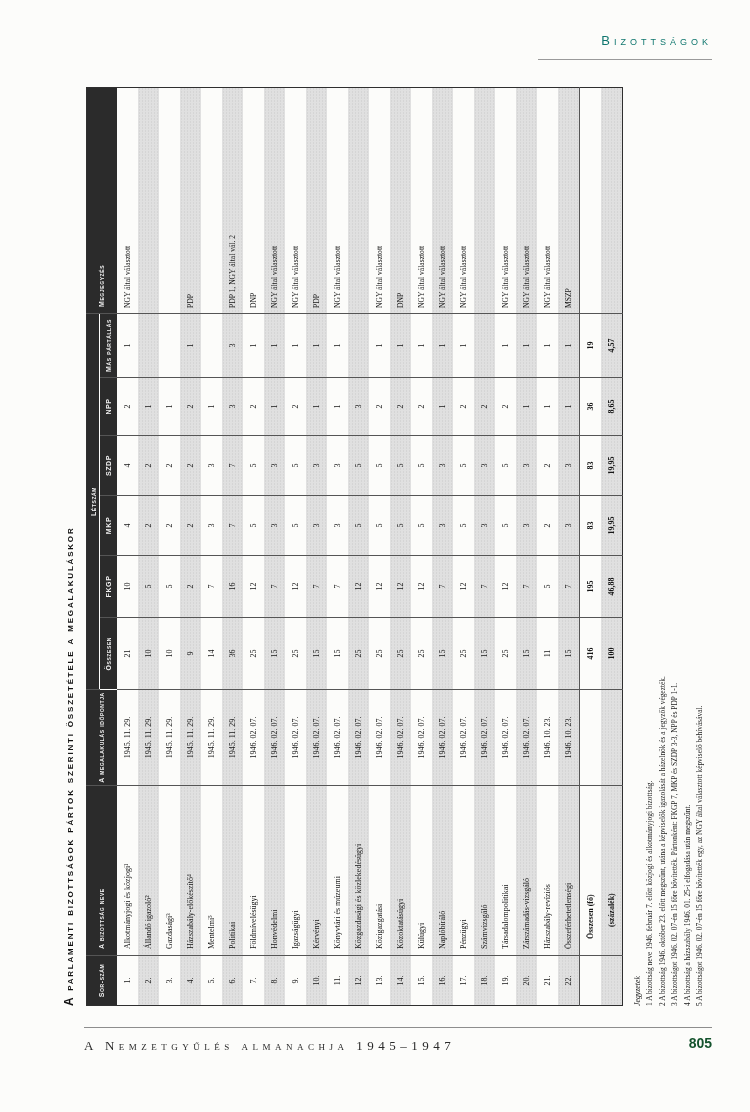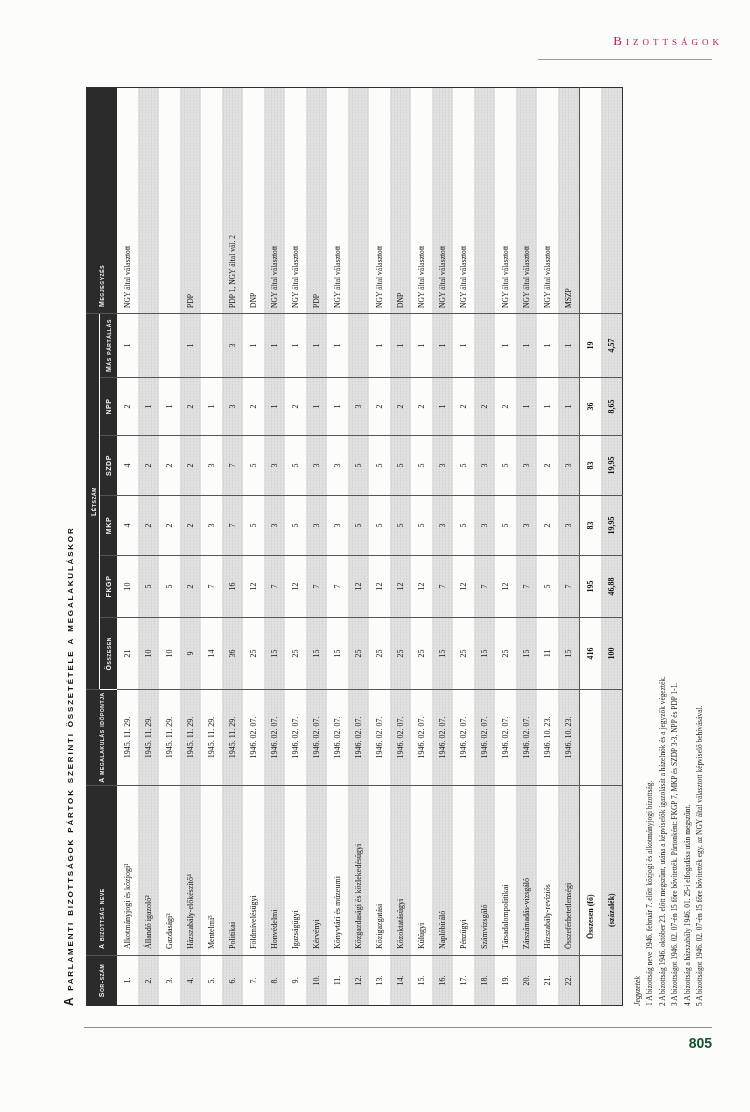--- a/index.html
+++ b/index.html
@@ -1,21 +1,21 @@
 <!DOCTYPE html>
 <html><head>
 <meta charset="utf-8">
 <style>
   html,body{margin:0;padding:0;background:#e9e9e6;}
   .page{position:relative;width:750px;height:1112px;background:#fcfcfa;color:#1c1c1c;
         font-family:"Liberation Serif", serif;overflow:hidden;}
 
   
-  .running-head{position:absolute;top:33px;right:27px;font-family:Liberation Serif, serif;
-                font-variant:small-caps;letter-spacing:4px;font-size:13px;color:#be185d;}
+  .running-head{position:absolute;top:33px;right:38px;font-family:Liberation Sans, sans-serif;
+                font-variant:small-caps;letter-spacing:4px;font-size:13px;color:#0f766e;}
   .head-rule{position:absolute;top:59px;left:538px;right:38px;height:1px;background:#9a9a9a;}
 
   
   .rot-wrap{position:absolute;left:62px;top:86px;width:650px;height:920px;}
   .rot-inner{position:absolute;left:0;top:0;width:920px;height:650px;
              transform:translateY(920px) rotate(-90deg);transform-origin:0 0;}
 
   .table-title{font-family:"Liberation Sans",sans-serif;font-weight:bold;font-variant:small-caps;
                letter-spacing:1.8px;font-size:12px;color:#111;white-space:nowrap;margin:0 0 10px 0;}
 
@@ -400,15 +400,16 @@
             <div class="fn-line">3 A bizottságot 1946. 02. 07-én 15 főre bővítették. Pártonként: FKGP 7, MKP és SZDP 3-3, NPP és PDP 1-1.</div>
             <div class="fn-line">4 A bizottság a házszabály 1946. 01. 25-i elfogadása után megszűnt.</div>
             <div class="fn-line">5 A bizottságot 1946. 02. 07-én 15 főre bővítették egy, az NGY által választott képviselő behívásával.</div>
           </div>
       </div>
 
     </div>
   </div>
 
   <div class="footer-rule"></div>
+  <div class="footer-text">A Nemzetgyűlés almanachja 1945–1947</div>
   <div class="page-num">805</div>
 
 </div>
 
 </body></html>

